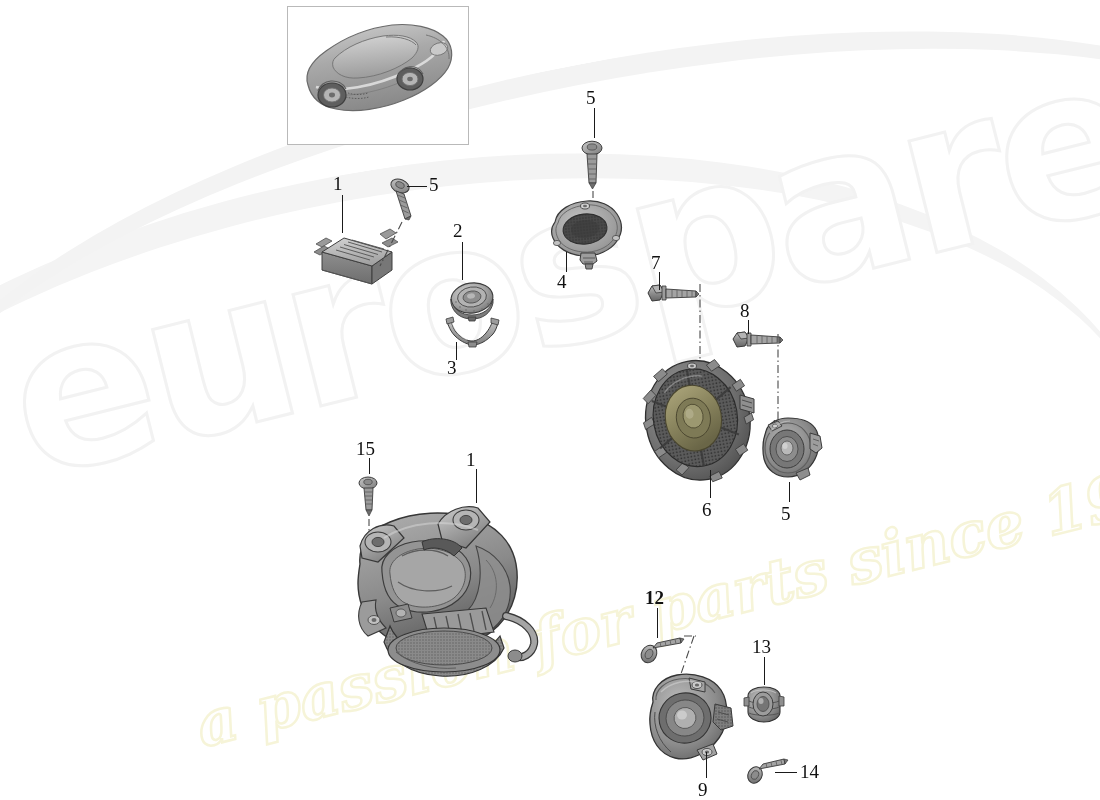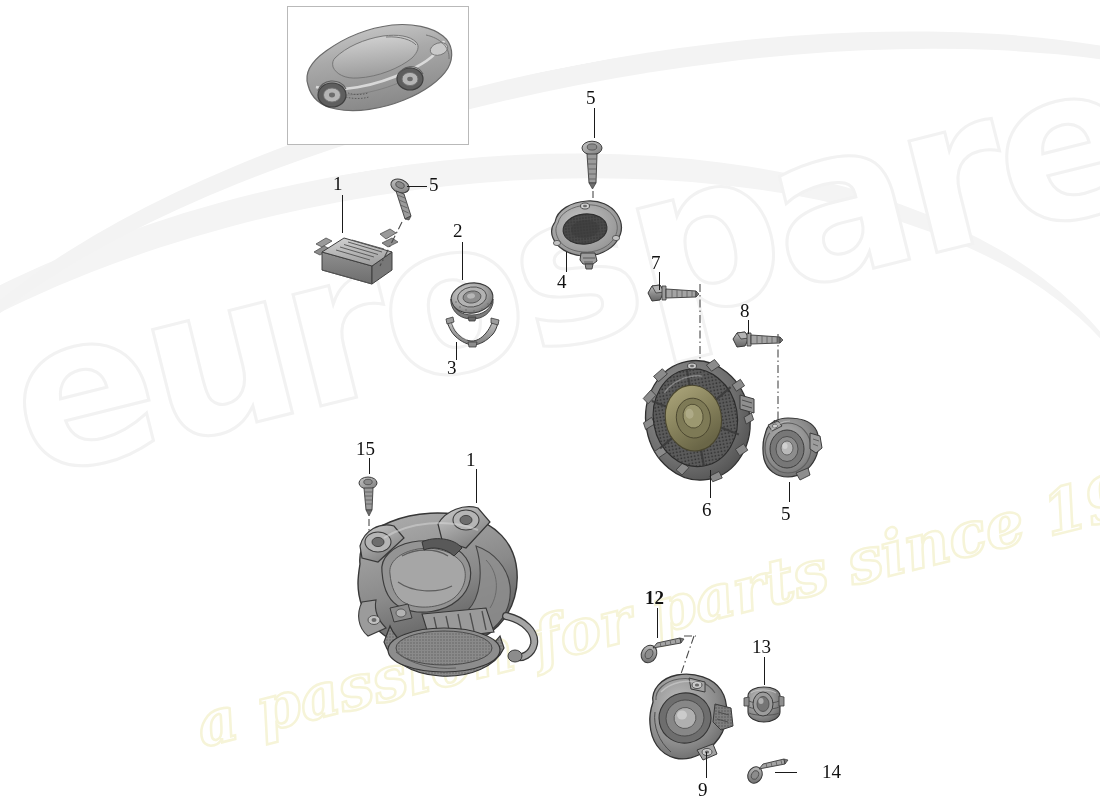--- a/index.html
+++ b/index.html
@@ -696,16 +696,16 @@
       <path d="M13,13 L17,8 L38,3 L39,8 Z" fill="#a4a4a4" stroke="#383838" stroke-width="0.9"></path>
       <g stroke="#5c5c5c" stroke-width="0.8">
         <path d="M20,7.2 L21,11.8"></path>
           <path d="M25,6.2 L26,10.8"></path>
         <path d="M30,5.2 L31,9.8"></path>
           <path d="M35,4.2 L36,8.8"></path>
       </g>
       <path d="M38,3 L42,4 L39,8 Z" fill="#757575" stroke="#383838" stroke-width="0.7"></path>
     </svg>
   </div>
-  <div class="lbl" style="left:800px;top:762px;margin-left:22px;">14</div>
+  <div class="lbl" style="left:800px;top:762px;">14</div>
   <div class="lead lead-h" style="left:775px;top:772px;width:22px;"></div>
 
 </div>
 
 </body></html>

